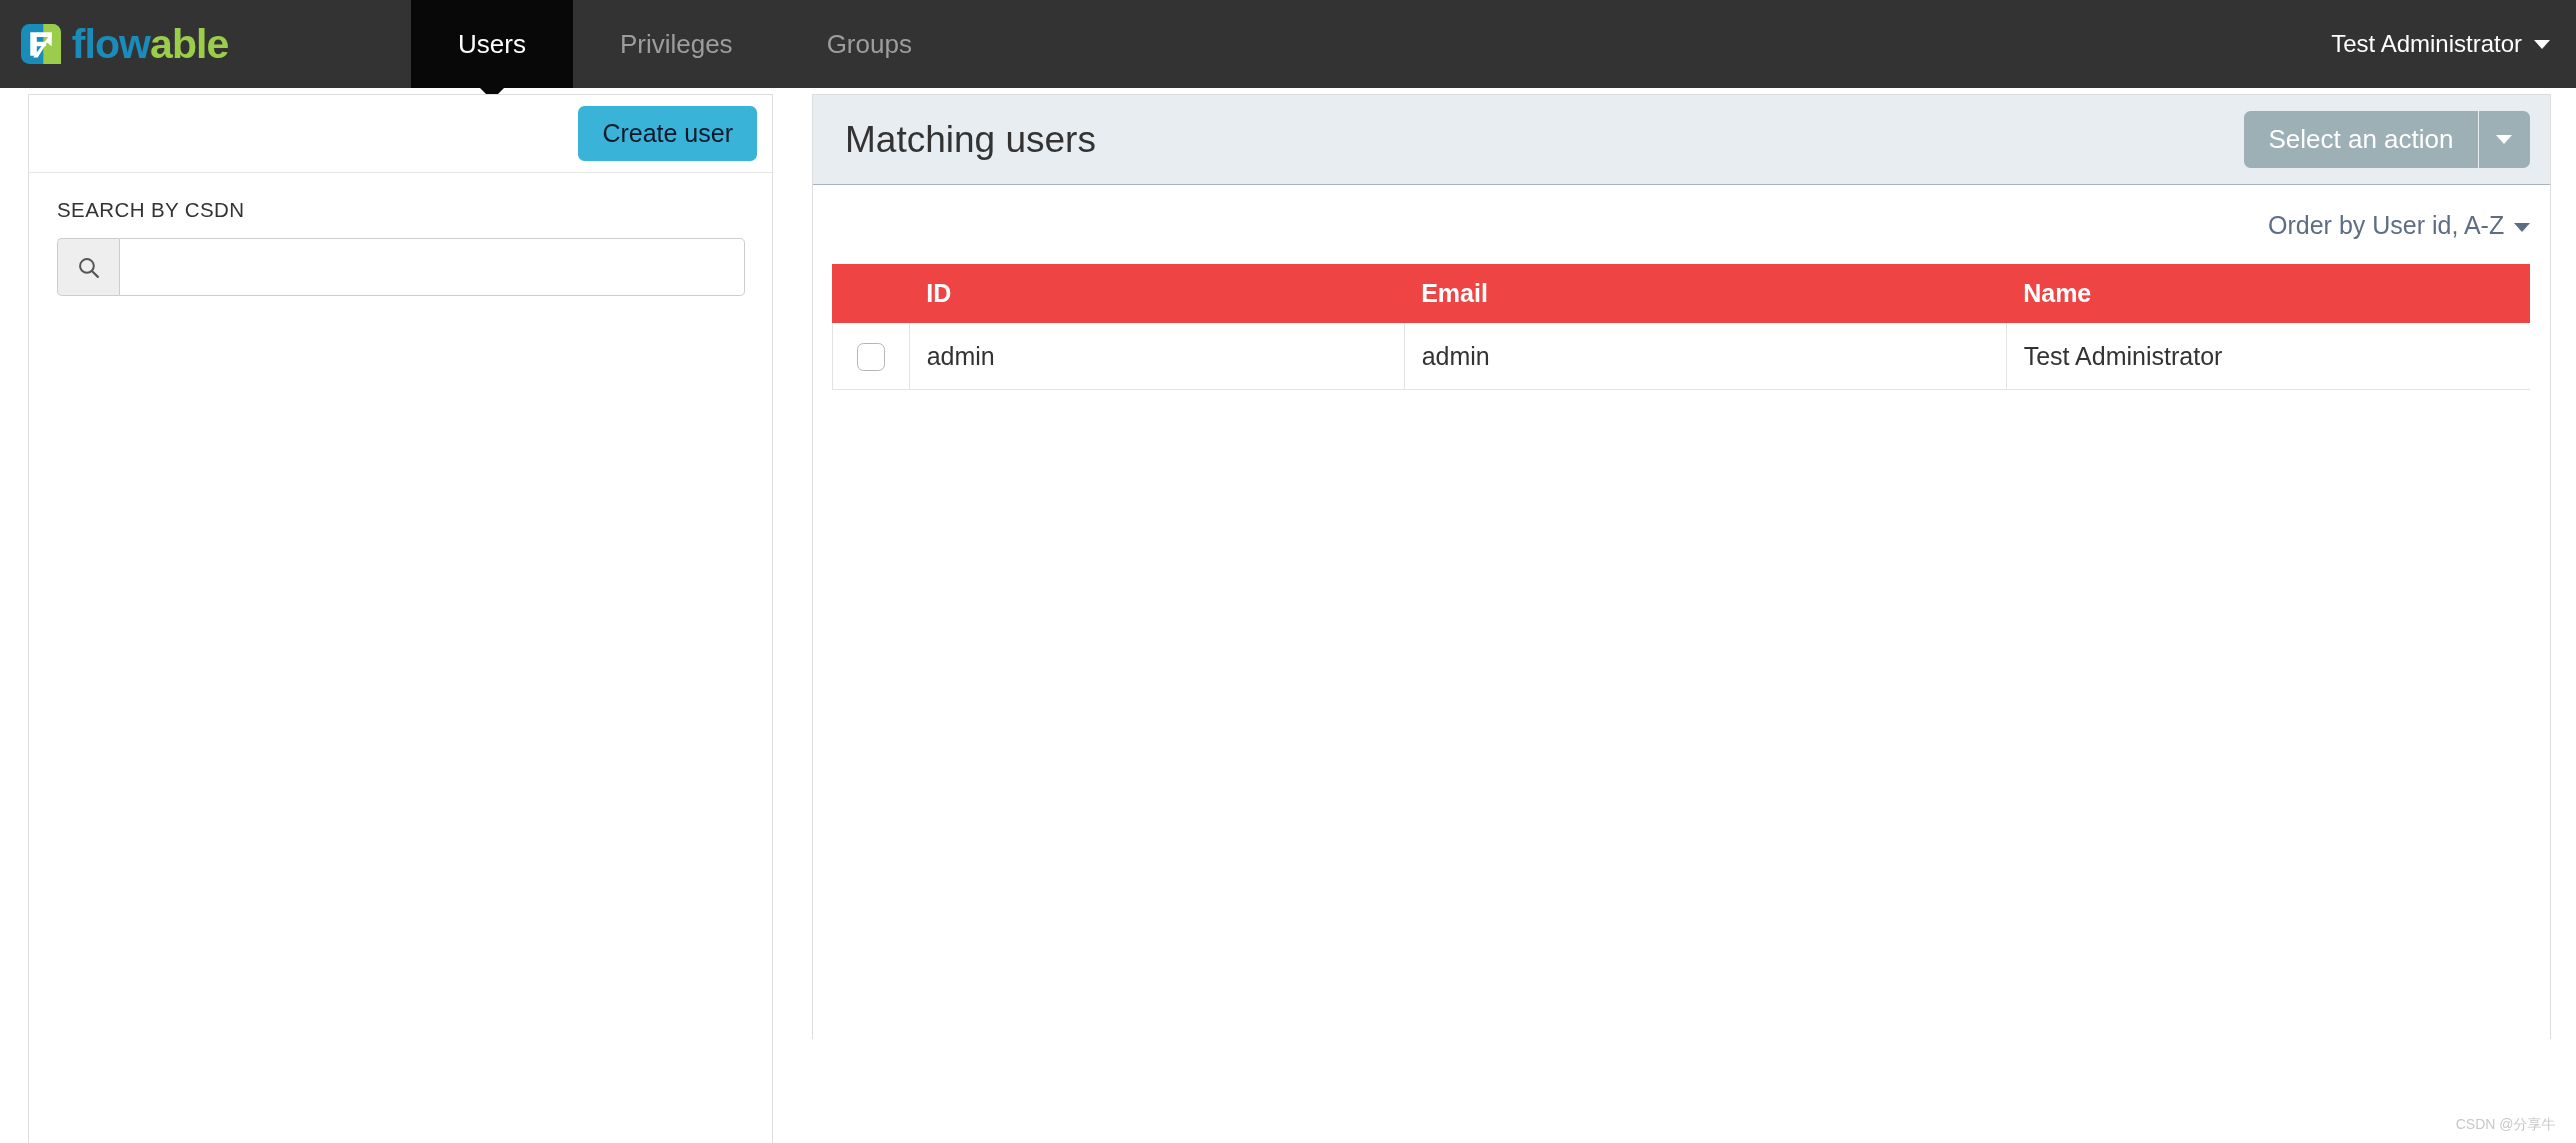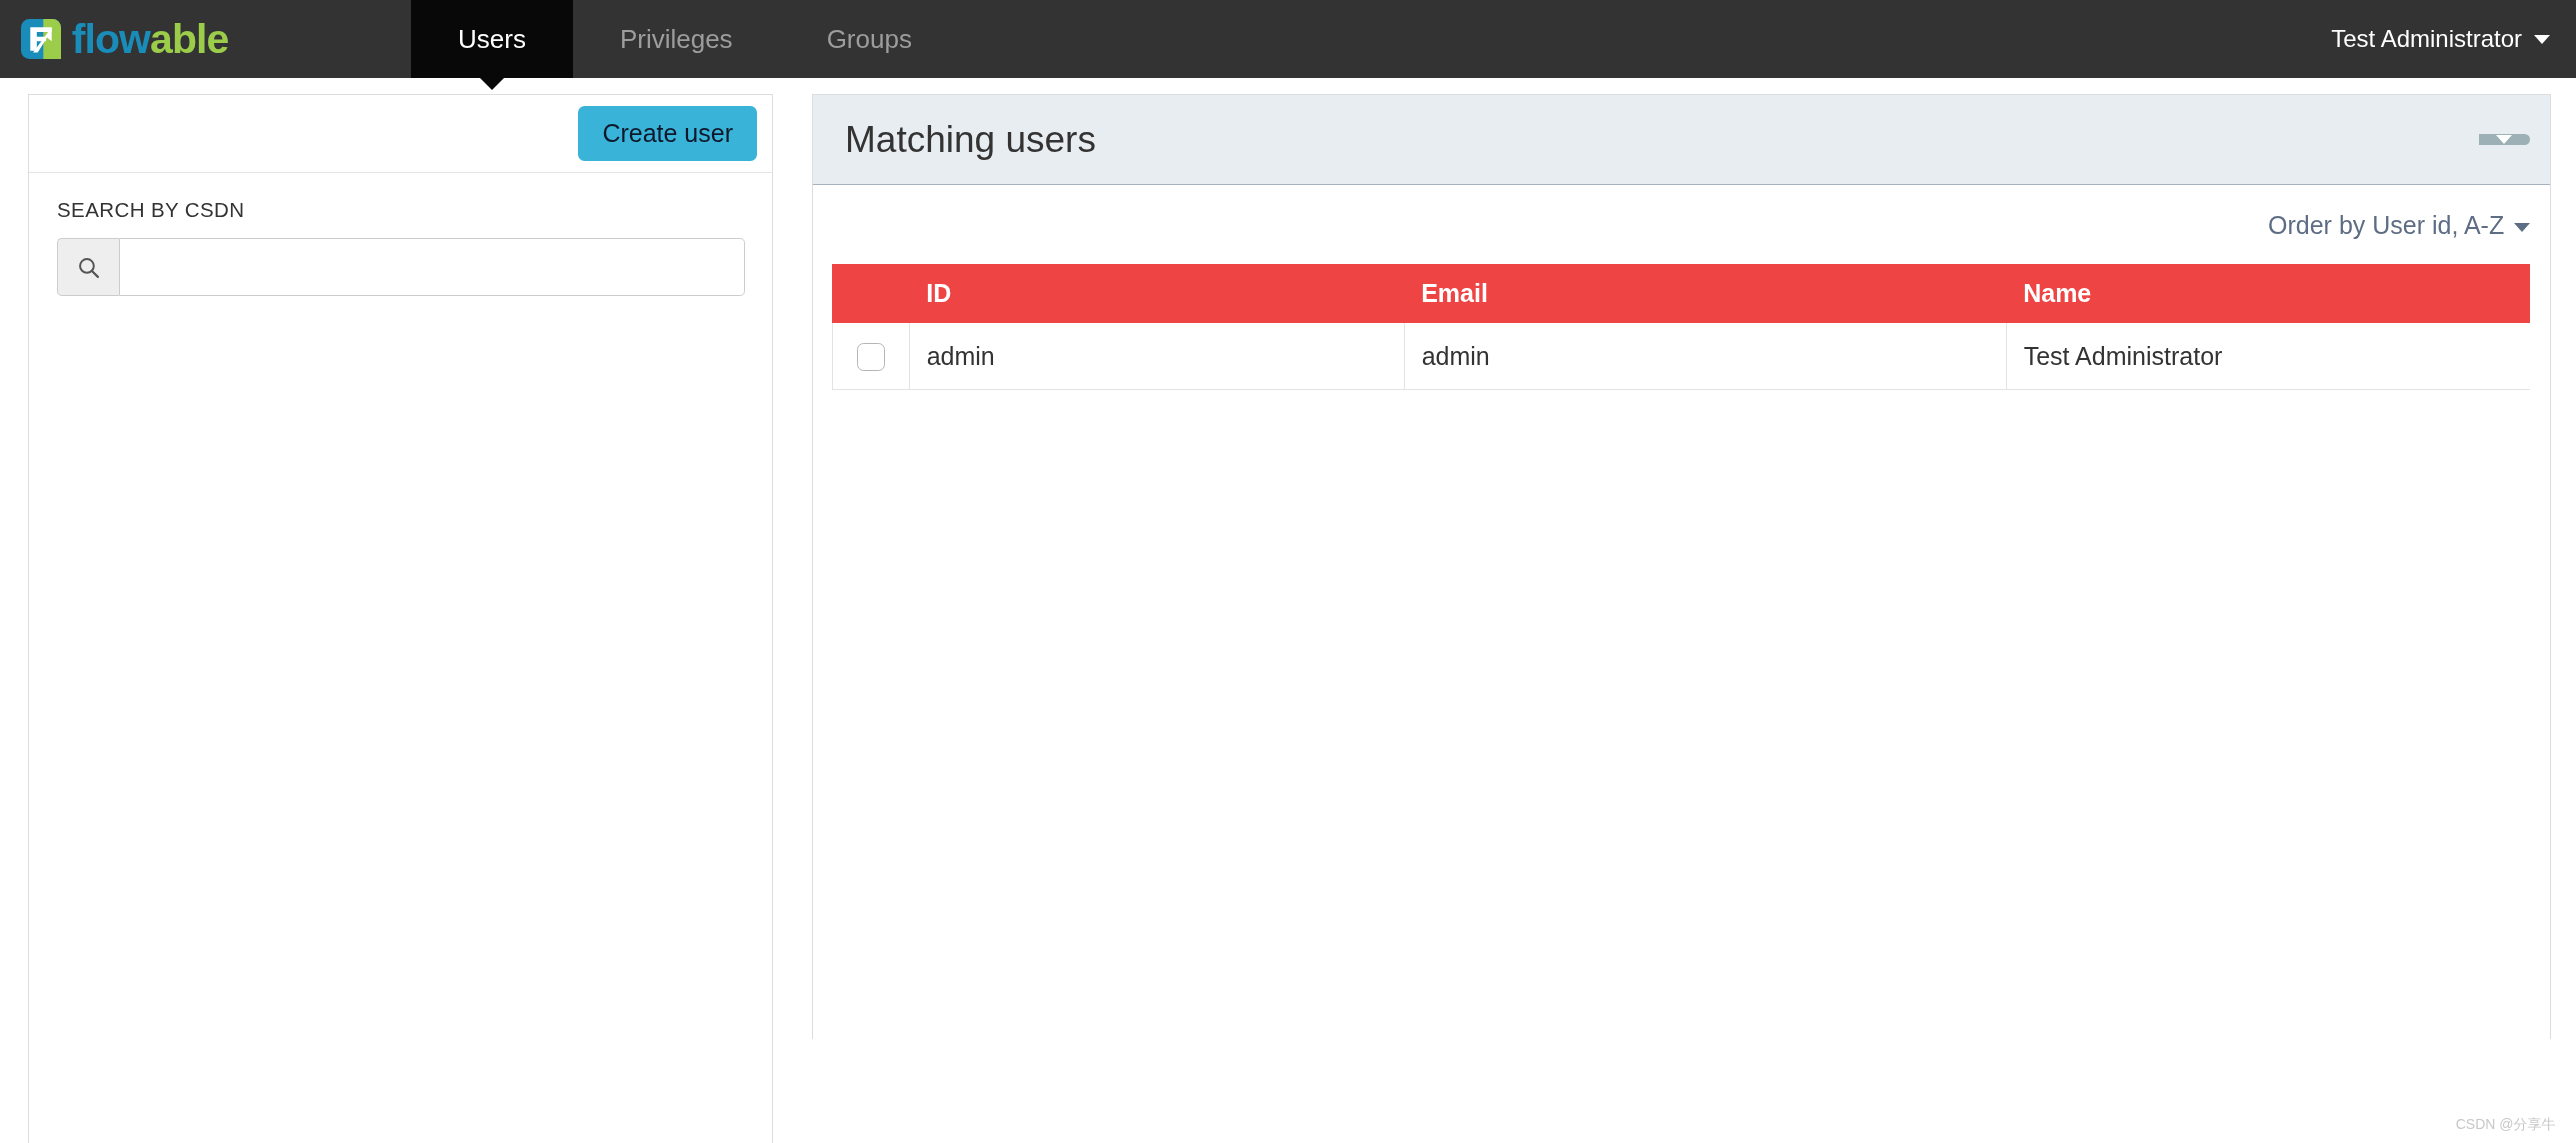--- a/index.html
+++ b/index.html
@@ -8,21 +8,21 @@
     margin: 0; padding: 0;
     width: 2576px; height: 1143px;
     background: #ffffff;
     font-family: "Liberation Sans", sans-serif;
     overflow: hidden;
   }
 
   
   #navbar {
     position: absolute; top: 0; left: 0;
-    width: 2576px; height: 78px;
+    width: 2576px; height: 88px;
     background: #333333;
     display: flex;
     align-items: stretch;
   }
   #brand {
     display: flex; align-items: center;
     padding-left: 20.5px;
     width: 411px;
     flex: 0 0 411px;
   }
@@ -336,20 +336,21 @@
     </div>
   </div>
 
 </div>
 
 <div id="main-panel">
 
   <div id="main-panel-header">
     <h1 id="main-panel-title">Matching users</h1>
     <div id="action-btn-group">
+      <button id="select-action-button">Select an action</button>
       <button id="select-action-toggle">
         <span class="caret-down-white-sm"></span>
       </button>
     </div>
   </div>
 
   <div id="results-bar">
     <span id="order-by-link">
       <span>Order by User id, A-Z</span><span class="caret-down-slate"></span>
     </span>

